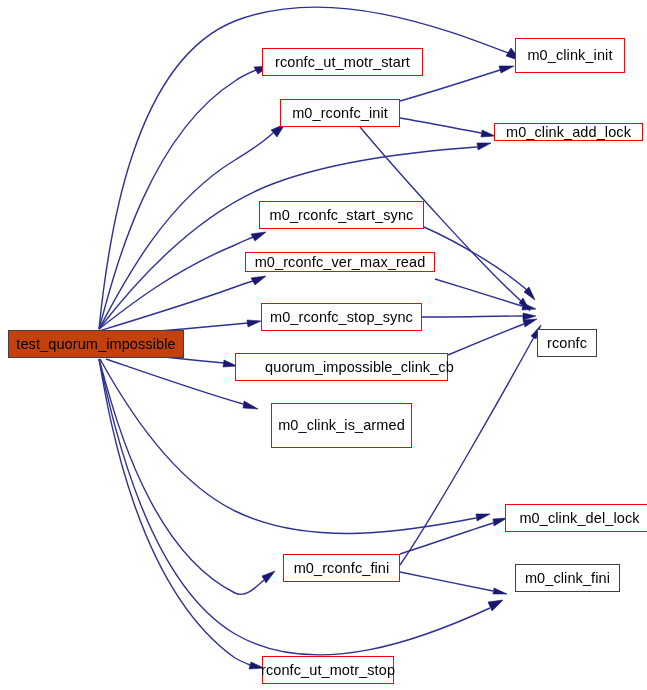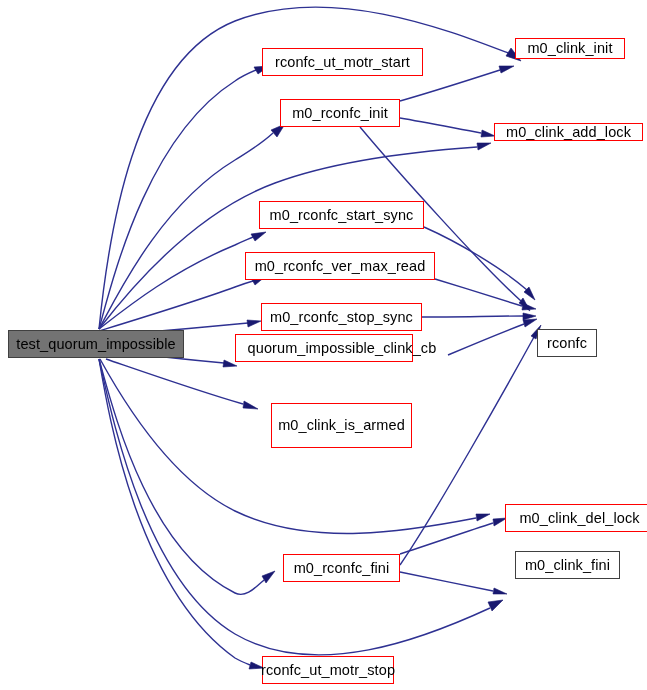--- a/index.html
+++ b/index.html
@@ -43,21 +43,21 @@
     line-height: 1;
     color: #000000;
     letter-spacing: 0.1px;
   }
   .gnode.red {
     border: 1.5px solid #ff0000;
     background: #ffffff;
   }
   .gnode.grey {
     border: 1.5px solid #404040;
-    background: #737373;
+    background: #c2410c;
   }
   .gnode.plain {
     border: 1.5px solid #404040;
     background: #ffffff;
   }
 </style>
 </head>
 <body>
 
 <div id="graph-root">
@@ -155,53 +155,53 @@
         <path class="edge-head" d="M494,588 L507,594 L493,594 Z"></path>
       </g>
     </svg>
   <div id="node-layer">
       <div class="gnode grey" style="left: 8px; top: 330px; width: 176px; height: 28px;">
         <span>test_quorum_impossible</span>
       </div>
       <div class="gnode red" style="left: 262px; top: 48px; width: 161px; height: 28px;">
         <span>rconfc_ut_motr_start</span>
       </div>
-      <div class="gnode red" style="left: 515px; top: 38px; width: 110px; height: 21px; justify-content: center;">
+      <div class="gnode red" style="left: 515px; top: 38px; width: 110px; height: 35px; justify-content: center;">
         <span>m0_clink_init</span>
       </div>
       <div class="gnode red" style="left: 280px; top: 99px; width: 120px; height: 28px; text-align: center;">
         <span>m0_rconfc_init</span>
       </div>
       <div class="gnode red" style="left: 494px; top: 123px; width: 149px; height: 18px;">
         <span>m0_clink_add_lock</span>
       </div>
       <div class="gnode red" style="left: 259px; top: 201px; width: 165px; height: 28px;">
         <span>m0_rconfc_start_sync</span>
       </div>
-      <div class="gnode red" style="left: 245px; top: 252px; width: 190px; height: 28px; text-align: center;">
+      <div class="gnode red" style="left: 245px; top: 252px; width: 190px; height: 20px; text-align: center;">
         <span>m0_rconfc_ver_max_read</span>
       </div>
       <div class="gnode red" style="left: 261px; top: 303px; width: 161px; height: 28px;">
         <span>m0_rconfc_stop_sync</span>
       </div>
       <div class="gnode plain" style="left: 537px; top: 301px; width: 60px; height: 28px; margin-top: 28px;">
         <span>rconfc</span>
       </div>
-      <div class="gnode red" style="left: 235px; top: 334px; width: 178px; height: 28px; padding-left: 36px;">
+      <div class="gnode red" style="left: 235px; top: 353px; width: 213px; height: 28px; padding-left: 36px;">
         <span>quorum_impossible_clink_cb</span>
       </div>
       <div class="gnode red" style="left: 271px; top: 403px; width: 141px; height: 45px;">
         <span>m0_clink_is_armed</span>
       </div>
       <div class="gnode red" style="left: 505px; top: 504px; width: 149px; height: 28px;">
         <span>m0_clink_del_lock</span>
       </div>
       <div class="gnode red" style="left: 283px; top: 554px; width: 117px; height: 28px;">
         <span>m0_rconfc_fini</span>
       </div>
-      <div class="gnode plain" style="left: 515px; top: 551px; width: 105px; height: 28px; align-items: center;">
+      <div class="gnode plain" style="left: 515px; top: 564px; width: 105px; height: 28px; align-items: center;">
         <span>m0_clink_fini</span>
       </div>
       <div class="gnode red" style="left: 262px; top: 656px; width: 132px; height: 28px;">
         <span>rconfc_ut_motr_stop</span>
       </div>
     </div>
 </div>
 
 </body></html>

